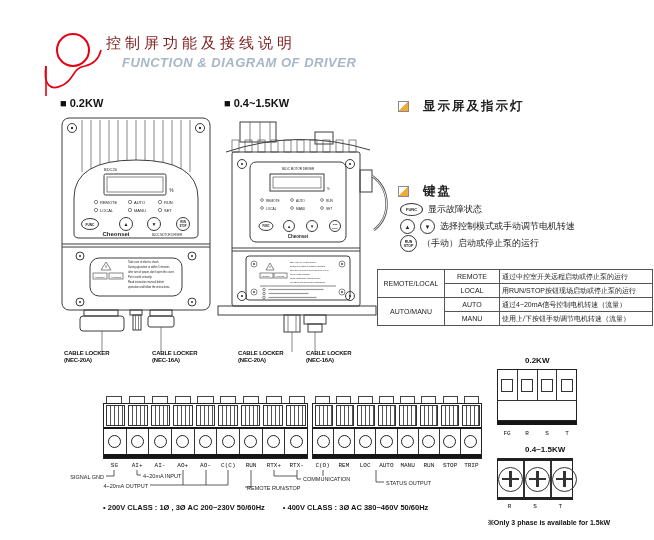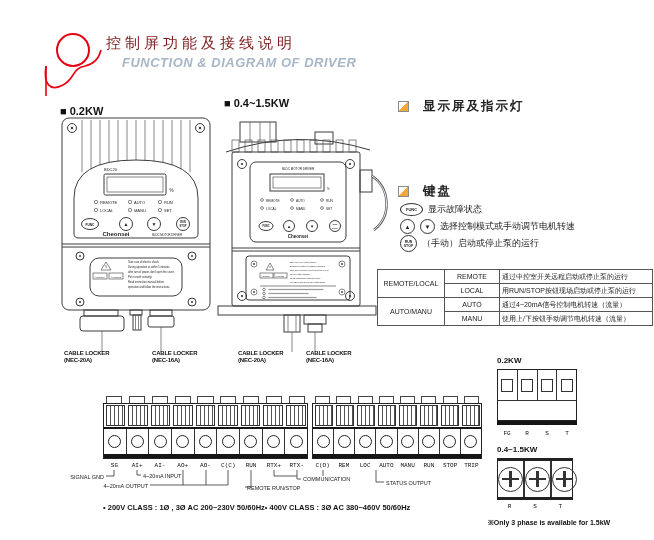--- a/index.html
+++ b/index.html
@@ -47,23 +47,23 @@
   .blackbar3{height:3.5px;background:#151515;}
   .circrow{display:flex;height:25px;}
   .circcell{flex:1;border-right:1px solid #333;display:flex;align-items:center;justify-content:center;}
   .circcell:last-child{border-right:none;}
   .circcell i{display:block;width:11px;height:11px;border:1px solid #222;border-radius:50%;}
   .termlabels{display:flex;font-family:"Liberation Mono",monospace;font-size:6px;color:#111;}
   .termlabels span{flex:1;text-align:center;white-space:nowrap;}
   
   .cl-label{font-size:6px;font-weight:bold;line-height:7px;color:#111;letter-spacing:-.2px;}
   
-  .classnotes{display:flex;font-size:7.5px;color:#111;font-weight:bold;}
-  
-  .pb-label{font-size:8px;font-weight:bold;color:#111;}
+  .classnotes{display:flex;gap:18px;font-size:7.5px;color:#111;font-weight:bold;}
+  
+  .pb-label{font-size:8px;font-weight:bold;color:#111;margin-left:28px;}
   .pb-small-box{width:80px;border:1.2px solid #222;background:#fff;box-sizing:border-box;}
   .pb-small-row{display:flex;height:30px;}
   .pb-cell{flex:1;border-right:1px solid #333;display:flex;align-items:center;justify-content:center;}
   .pb-cell:last-child{border-right:none;}
   .pb-cell i{display:block;width:10px;height:11px;border:1.2px solid #333;}
   .pb-small-low{height:19px;border-top:1px solid #333;}
   .pb-large-box{width:76px;height:42px;border:1.2px solid #222;border-top-width:3px;border-bottom-width:3px;
                 display:flex;background:#fff;box-sizing:border-box;}
   .pb-lcell{flex:1;border-right:2px solid #333;display:flex;align-items:center;justify-content:center;}
   .pb-lcell:last-child{border-right:none;}
@@ -78,21 +78,21 @@
 <div id="canvas">
 
   <svg class="abs" style="left:42px;top:26px;" width="66" height="74" viewBox="0 0 66 74">
     <circle cx="31" cy="24" r="16" stroke="#e60012" stroke-width="2" fill="none"></circle>
     <path d="M4,40 C1,58 8,66 21,59 C33,53 30,42 43,40 C53,38 57,32 59,24" stroke="#e60012" stroke-width="1.6" fill="none"></path>
     <path d="M4,40 L4,70" stroke="#e60012" stroke-width="1.6" fill="none"></path>
   </svg>
   <div class="abs title-zh" style="left:106px;top:34px;">控制屏功能及接线说明</div>
   <div class="abs title-en" style="left:106px;top:55px;">FUNCTION &amp; DIAGRAM OF DRIVER</div>
 
-  <div class="abs dev-label" style="left:60px;top:105px;">■ 0.2KW</div>
+  <div class="abs dev-label" style="left:60px;top:97px;">■ 0.2KW</div>
   <div class="abs dev-label" style="left:224px;top:97px;">■ 0.4~1.5KW</div>
 
   <svg class="abs" style="left:56px;top:112px;" width="160" height="262" viewBox="0 0 160 262">
     <rect class="ln" x="6" y="6" width="148" height="192" rx="7"></rect>
     <path class="thin" d="M26,8V60 M35,8V60 M44,8V60 M53,8V60 M62,8V60 M71,8V60 M80,8V60 M89,8V60 M98,8V60 M107,8V60 M116,8V60 M125,8V60 M134,8V60"></path>
     <g>
       <circle class="ln" cx="16" cy="16" r="4.5"></circle>
         <circle cx="16" cy="16" r="1.2" fill="#333"></circle>
       <circle class="ln" cx="144" cy="16" r="4.5"></circle>
         <circle cx="144" cy="16" r="1.2" fill="#333"></circle>

